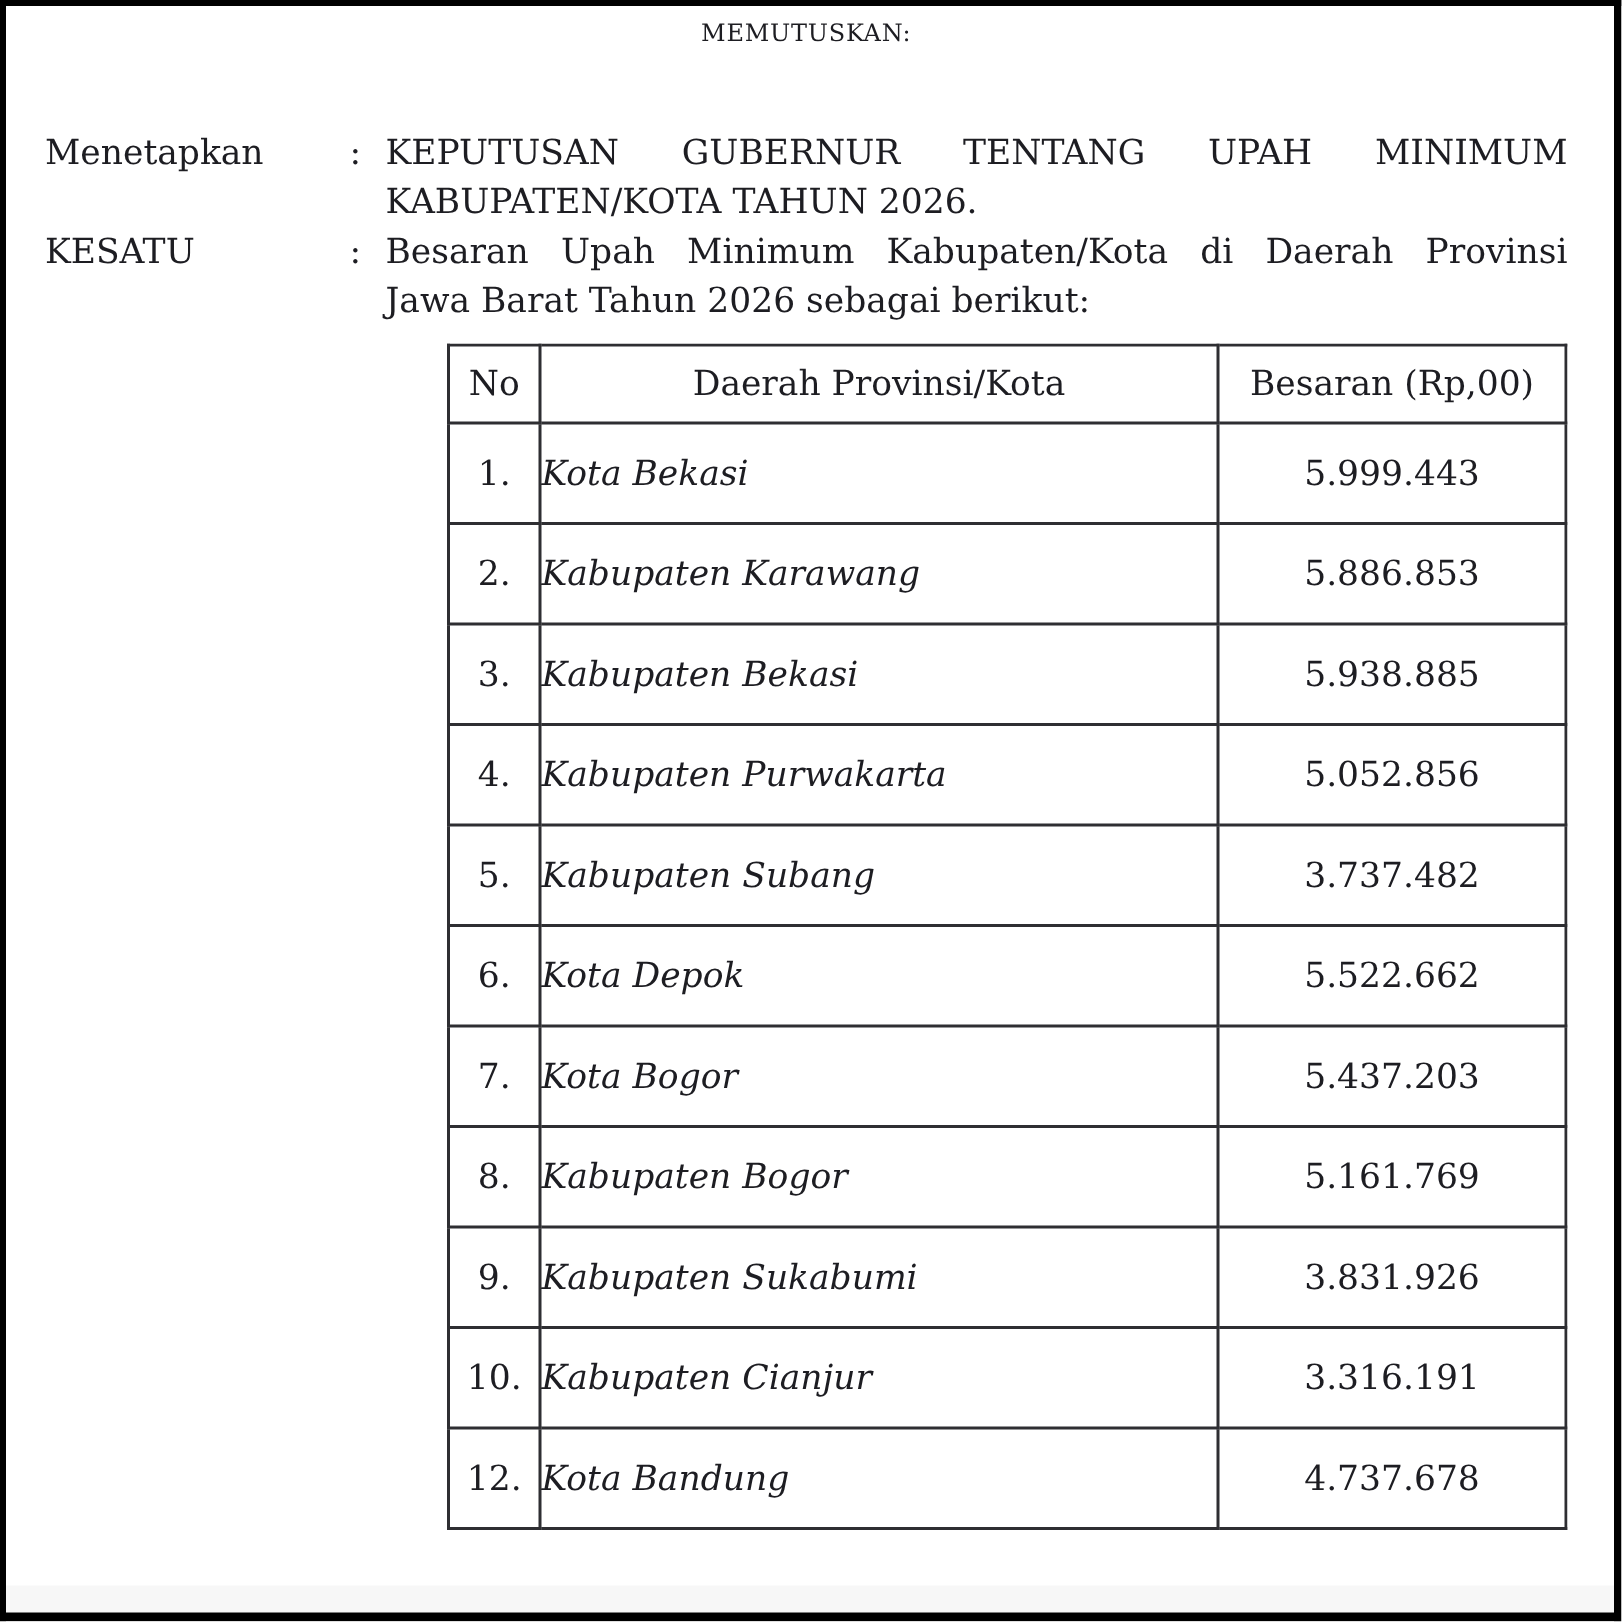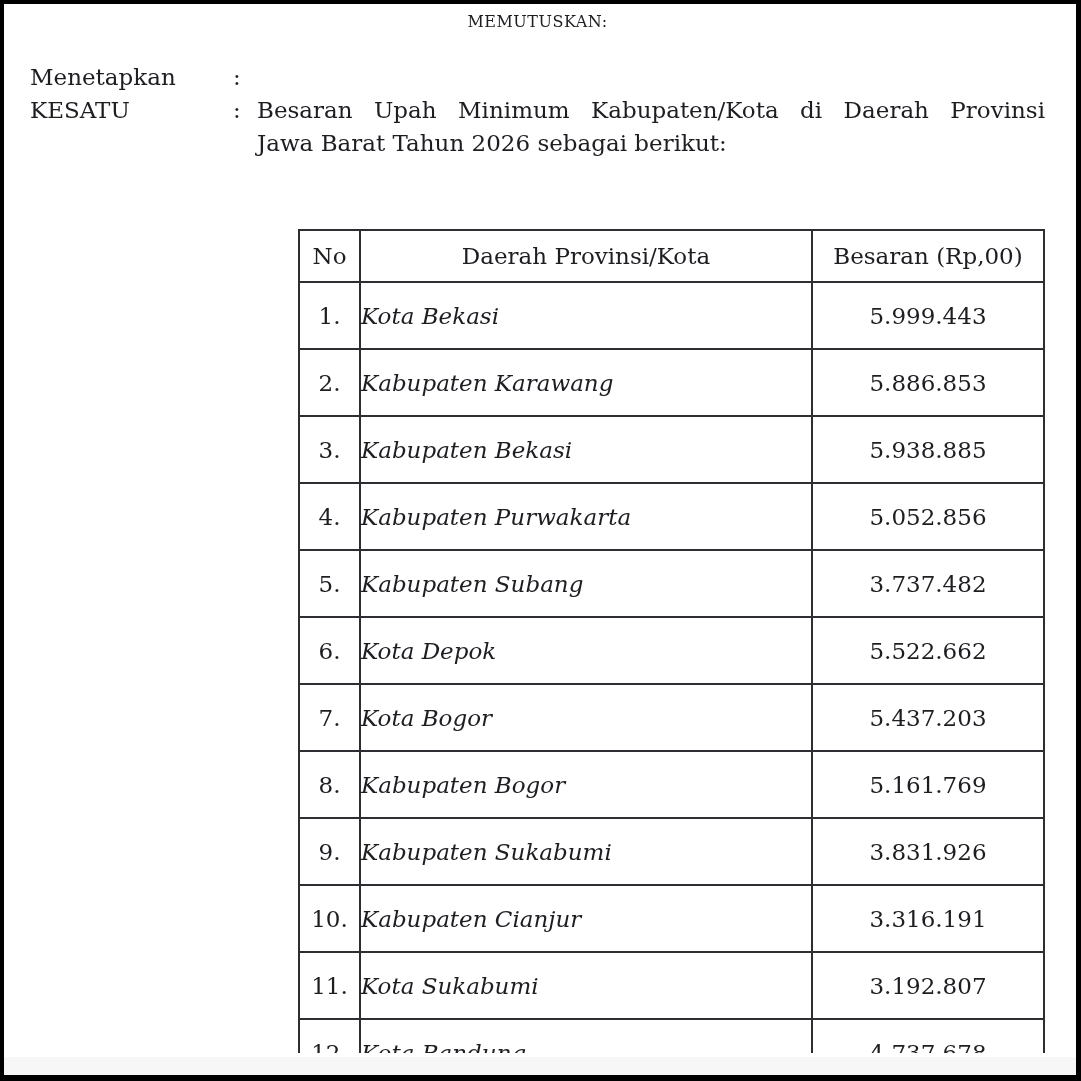--- a/index.html
+++ b/index.html
@@ -25,21 +25,21 @@
     top: 8px;
     left: 26px;
     width: 1015px;
     text-align: center;
     font-size: 16px;
     letter-spacing: 0.5px;
     white-space: nowrap;
   }
   .clauses {
     position: absolute;
-    top: 57px;
+    top: 82px;
     left: 26px;
     width: 1015px;
     font-size: 23px;
     line-height: 33px;
   }
   .clause {
     display: flex;
     align-items: flex-start;
   }
   .clause-label {
@@ -114,20 +114,24 @@
 
 <div class="frame">
 
   <div class="doc-heading">MEMUTUSKAN:</div>
 
   <div class="clauses">
 
     <div class="clause">
       <div class="clause-label">Menetapkan</div>
       <div class="clause-colon">:</div>
+      <div class="clause-body">
+        <div class="clause-line justify-full">KEPUTUSAN GUBERNUR TENTANG UPAH MINIMUM</div>
+        <div class="clause-line">KABUPATEN/KOTA TAHUN 2026.</div>
+      </div>
     </div>
 
     <div class="clause">
       <div class="clause-label">KESATU</div>
       <div class="clause-colon">:</div>
       <div class="clause-body">
         <div class="clause-line justify-full">Besaran Upah Minimum Kabupaten/Kota di Daerah Provinsi</div>
         <div class="clause-line">Jawa Barat Tahun 2026 sebagai berikut:</div>
       </div>
     </div>
@@ -193,25 +197,20 @@
             <td class="col-no">9.</td>
             <td class="col-daerah">Kabupaten Sukabumi</td>
             <td class="col-besaran">3.831.926</td>
           </tr>
           <tr>
             <td class="col-no">10.</td>
             <td class="col-daerah">Kabupaten Cianjur</td>
             <td class="col-besaran">3.316.191</td>
           </tr>
           <tr>
-            <td class="col-no">11.</td>
-            <td class="col-daerah">Kota Sukabumi</td>
-            <td class="col-besaran">3.192.807</td>
-          </tr>
-          <tr>
             <td class="col-no">12.</td>
             <td class="col-daerah">Kota Bandung</td>
             <td class="col-besaran">4.737.678</td>
           </tr>
         </tbody>
     </table>
   </div>
 
   <div class="bottom-strip"></div>
   <div class="bottom-bar"></div>

